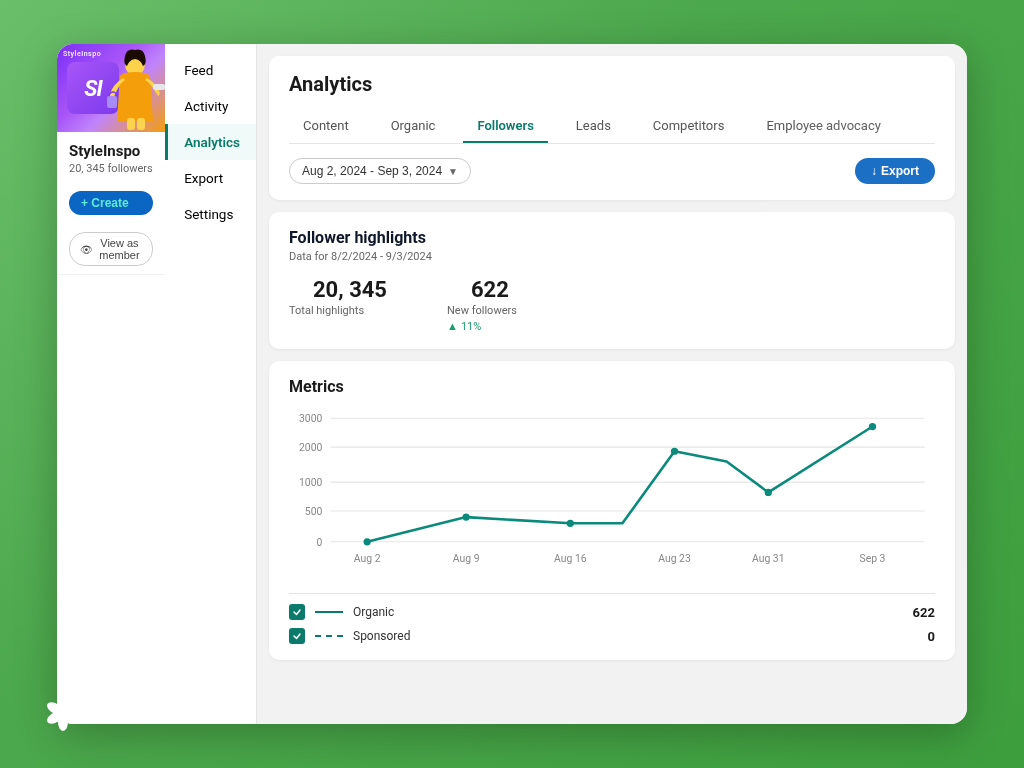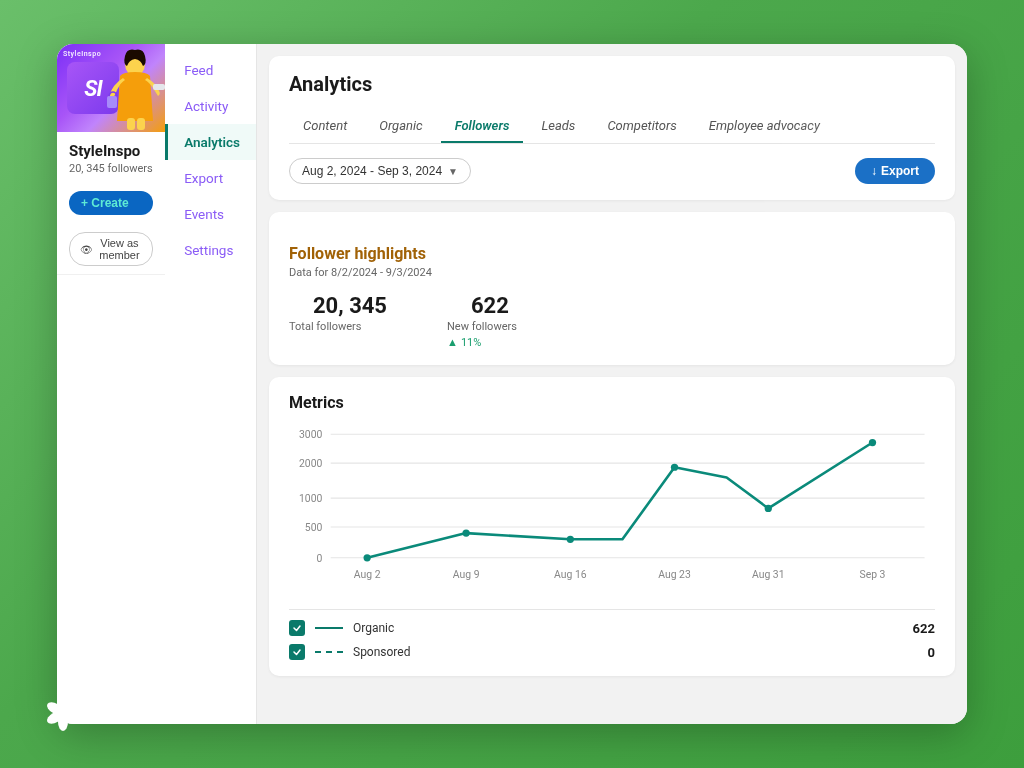--- a/index.html
+++ b/index.html
@@ -113,21 +113,21 @@
     .btn-view-member .eye-icon { margin-right: 4px; font-size: 10px; }
     .sidebar-nav {
       flex: 1;
       padding: 8px 0;
     }
     .nav-item {
       display: flex;
       align-items: center;
       padding: 10px 16px;
       font-size: 13.5px;
-      color: #8b5cf6;
+      color: #000000;
       cursor: pointer;
       border-left: 3px solid transparent;
       position: relative;
     }
     .nav-item.active {
       color: #0a7a6a;
       border-left: 3px solid #0a7a6a;
       font-weight: 600;
       background: #f0faf8;
     }
@@ -147,24 +147,23 @@
       box-shadow: 0 1px 3px rgba(0,0,0,0.06);
     }
     .page-title {
       font-size: 20px;
       font-weight: 700;
       color: #1a1a1a;
       margin-bottom: 14px;
     }
     .tabs {
       display: flex;
-      gap: 4px;
+      gap: 14px;
       border-bottom: 1px solid #e5e5e5;
       margin-bottom: 0;
-      font-style: italic;
     }
     .tab {
       padding: 8px 14px;
       font-size: 13px;
       color: #555;
       cursor: pointer;
       border-bottom: 2px solid transparent;
       white-space: nowrap;
     }
     .tab.active {
@@ -208,23 +207,22 @@
     .highlights-card {
       background: #fff;
       margin: 0 12px 12px;
       border-radius: 10px;
       padding: 16px 20px;
       box-shadow: 0 1px 3px rgba(0,0,0,0.06);
     }
     .highlights-title {
       font-size: 16px;
       font-weight: 700;
-      color: #a16207;
+      color: #0f172a;
       margin-bottom: 3px;
-      margin-top: 16px;
     }
     .highlights-date {
       font-size: 11px;
       color: #666;
       margin-bottom: 14px;
     }
     .highlights-stats {
       display: flex;
       gap: 60px;
     }
@@ -410,23 +408,20 @@
         <div class="nav-item">
           <span>Activity</span>
         </div>
         <div class="nav-item active">
           <span>Analytics</span>
         </div>
         <div class="nav-item">
           <span>Export</span>
         </div>
         <div class="nav-item">
-          <span>Events</span>
-        </div>
-        <div class="nav-item">
           <span>Settings</span>
         </div>
       </nav>
     </div>
 
     <div class="main-content">
 
       <div class="content-card">
         <h1 class="page-title">Analytics</h1>
 
@@ -462,21 +457,21 @@
           </button>
         </div>
       </div>
 
       <div class="highlights-card">
         <div class="highlights-title">Follower highlights</div>
         <div class="highlights-date">Data for 8/2/2024 - 9/3/2024</div>
         <div class="highlights-stats">
           <div class="stat-item">
             <div class="stat-value">20, 345</div>
-            <div class="stat-label">Total followers</div>
+            <div class="stat-label">Total highlights</div>
           </div>
           <div class="stat-item">
             <div class="stat-value">622</div>
             <div class="stat-label">New followers</div>
             <div class="stat-change">
               <span class="arrow-up">▲</span>
               <span>11%</span>
             </div>
           </div>
         </div>

